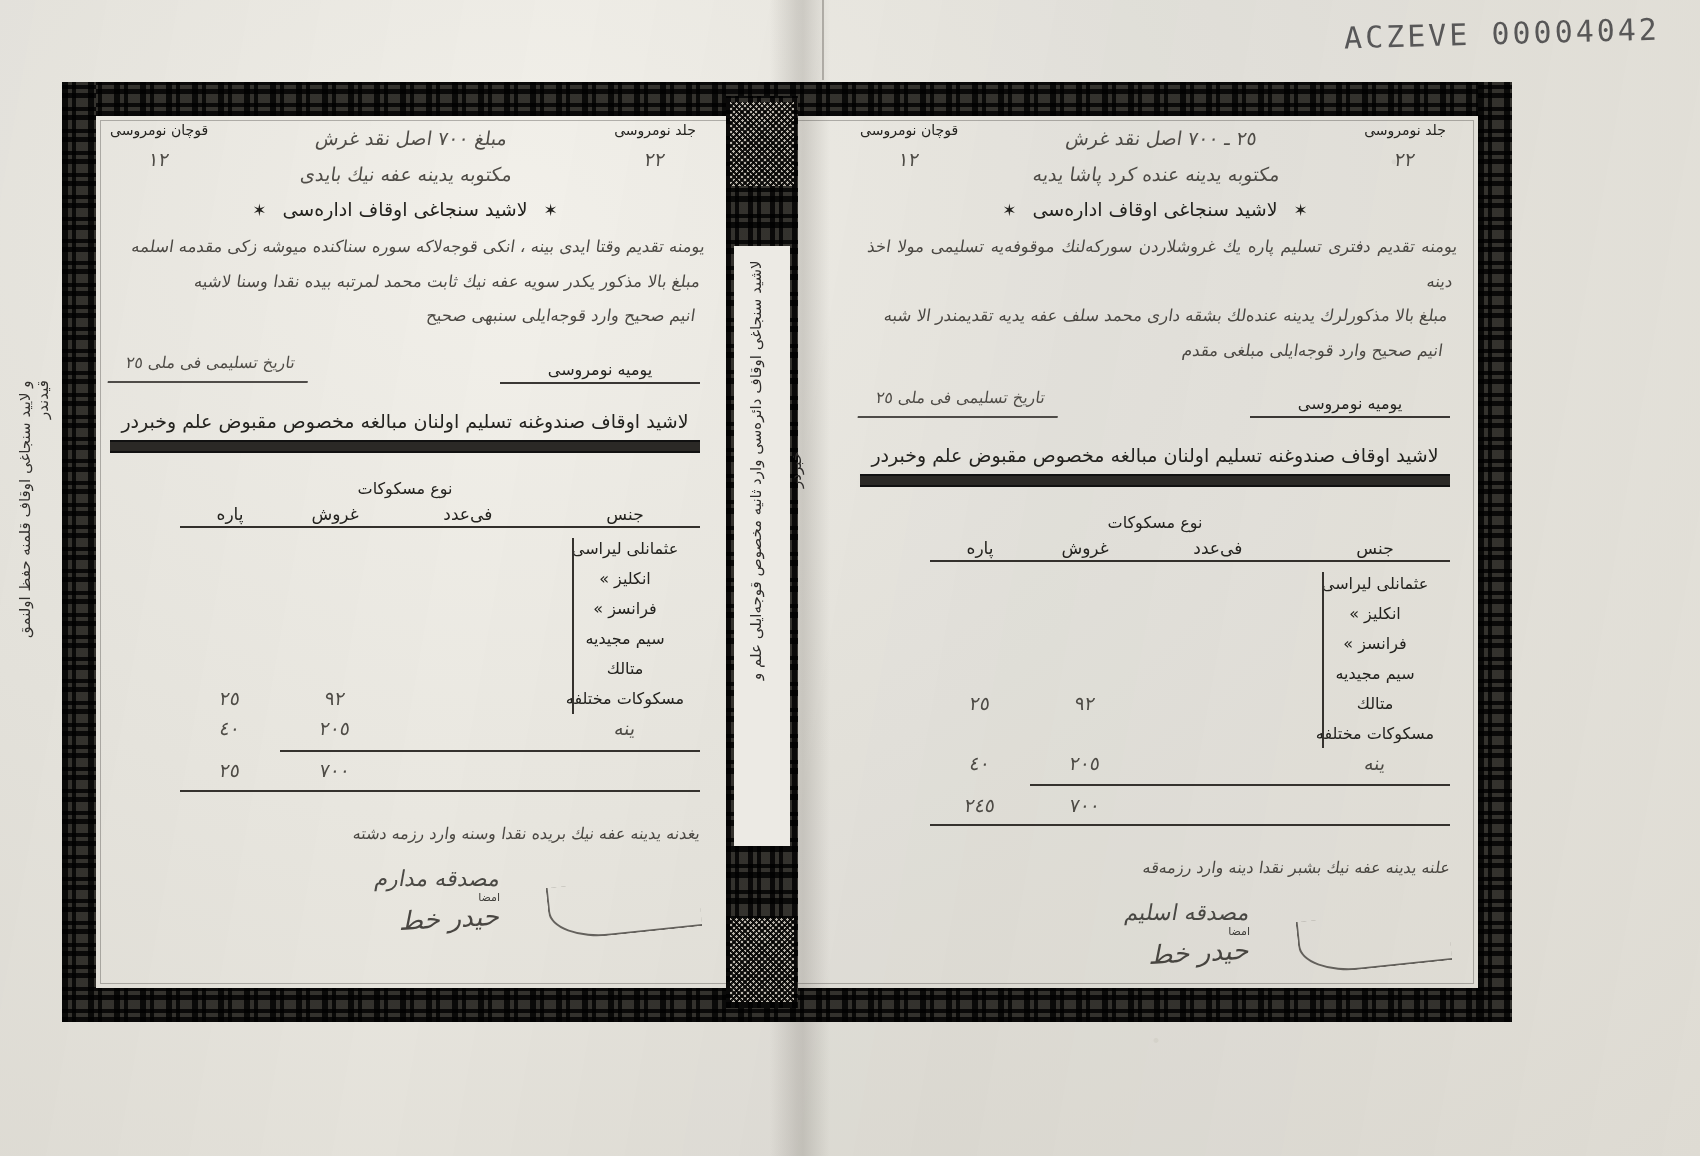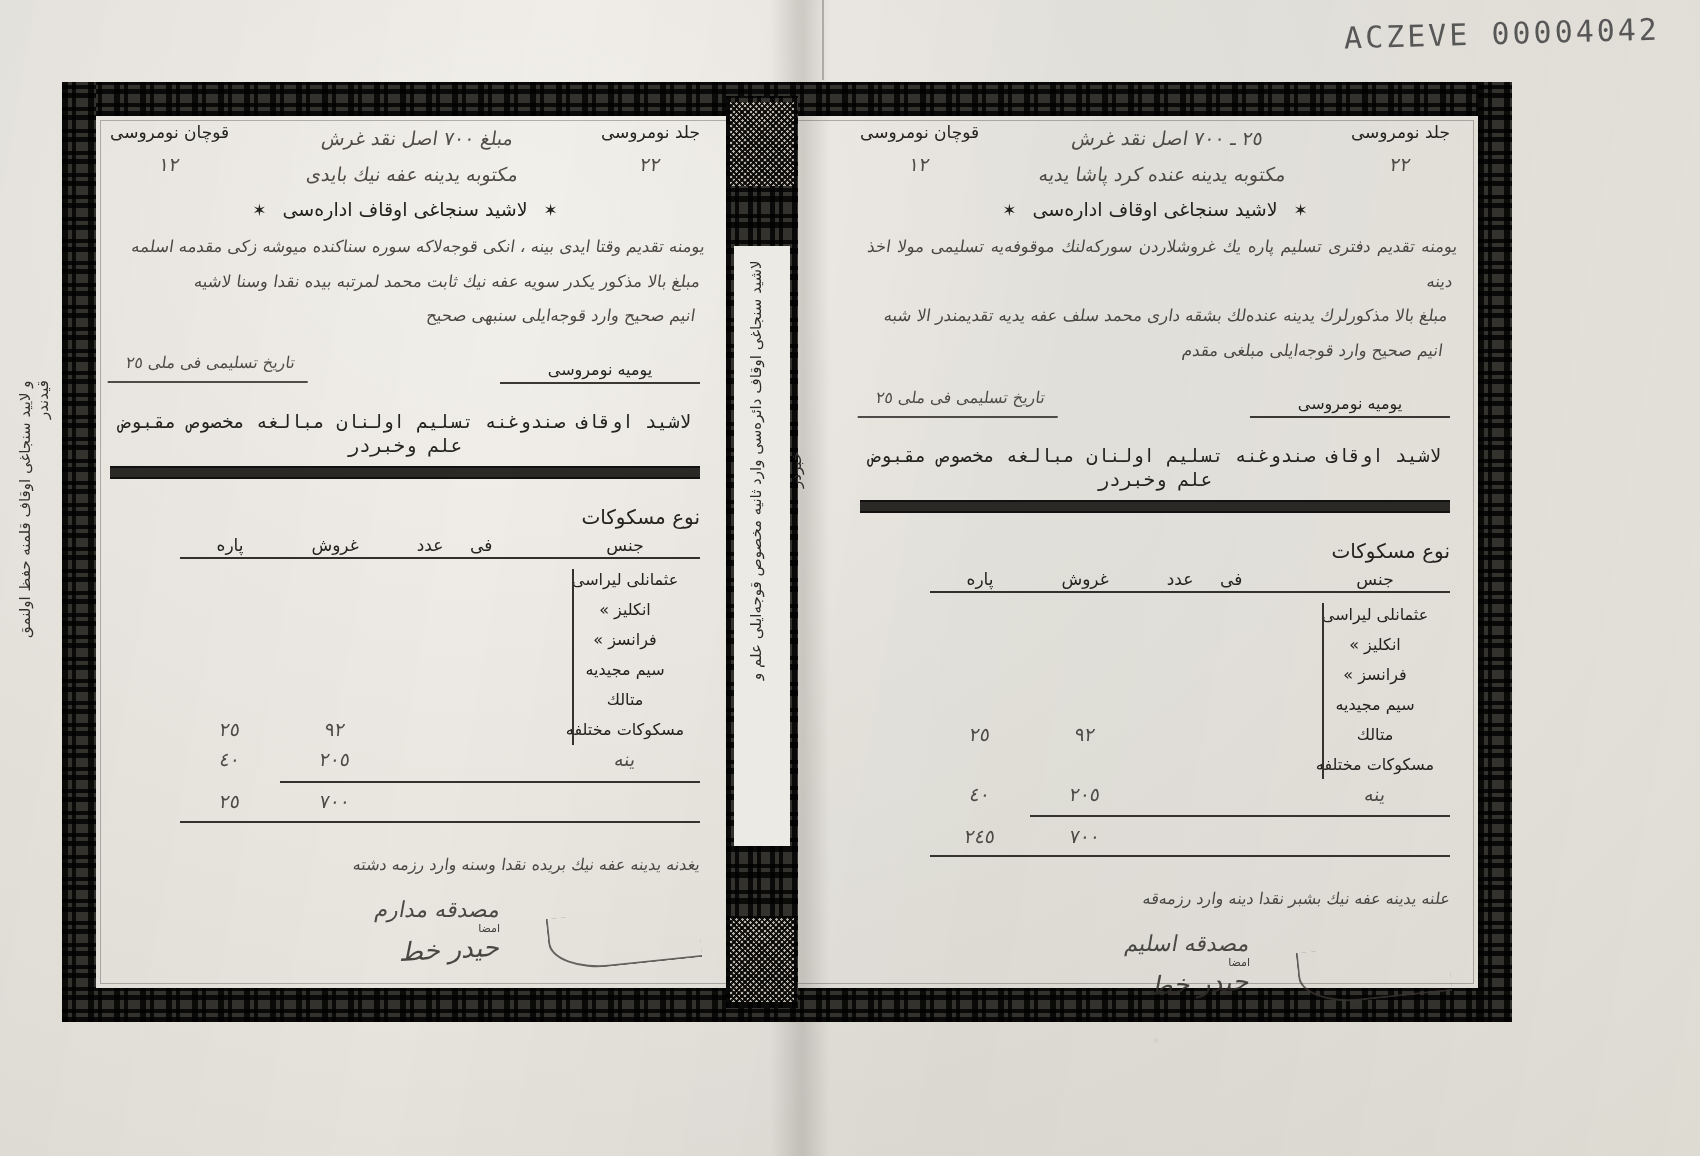--- a/index.html
+++ b/index.html
@@ -183,21 +183,21 @@
   }
   .half.right { left: 860px; }   
   .half.left  { left: 110px; }
 
   .row {
     position: relative;
     display: flex;
     justify-content: space-between;
     align-items: flex-start;
   }
-  .lbl { font-size: 17px; line-height: 1.5; }
+  .lbl { font-size: 14px; line-height: 1.5; }
   .num { font-size: 18px; }
 
   .hdr-block { margin-bottom: 4px; }
   .hdr-left, .hdr-right {
     text-align: center;
     min-width: 90px;
   }
   .hand {
     font-family: "DejaVu Serif", serif;
     font-size: 19px;
@@ -236,49 +236,49 @@
     border-bottom: 2px solid #3a3734;
     min-width: 200px;
     text-align: center;
   }
 
   .title-line {
     margin-top: 26px;
     text-align: center;
     font-size: 19px;
     letter-spacing: .5px;
-    font-family: Liberation Mono, monospace;
   }
   .thick-rule {
     margin: 8px 0 0 0;
     height: 9px;
     background: #2b2926;
     border-top: 2px solid #111;
     border-bottom: 2px solid #111;
   }
 
   .coin-head {
     margin-top: 26px;
-    font-size: 20px;
+    text-align: center;
+    font-size: 16px;
   }
 
   .tbl {
     margin-top: 6px;
     width: 100%;
     position: relative;
   }
   .tbl-head {
     display: flex;
     justify-content: flex-start;
     gap: 0;
     font-size: 17px;
   }
   .col-jins   { width: 150px; text-align: center; }
   .col-fi     { width: 80px;  text-align: left; }
-  .col-adet   { width: 80px;  text-align: center; }
+  .col-adet   { width: 80px;  }
   .col-grus   { width: 110px; text-align: center; position: relative; }
   .col-para   { width: 100px; text-align: center; }
 
   .col-grus .uline, .col-para .uline, .col-fi .uline, .col-adet .uline, .col-jins .uline {
     display: block;
     height: 2px;
     background: #33302c;
     margin-top: 2px;
   }
 

